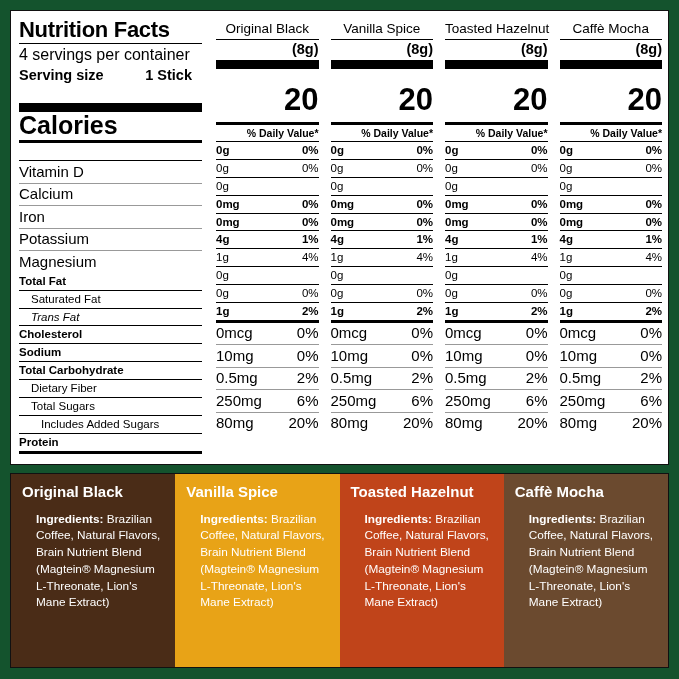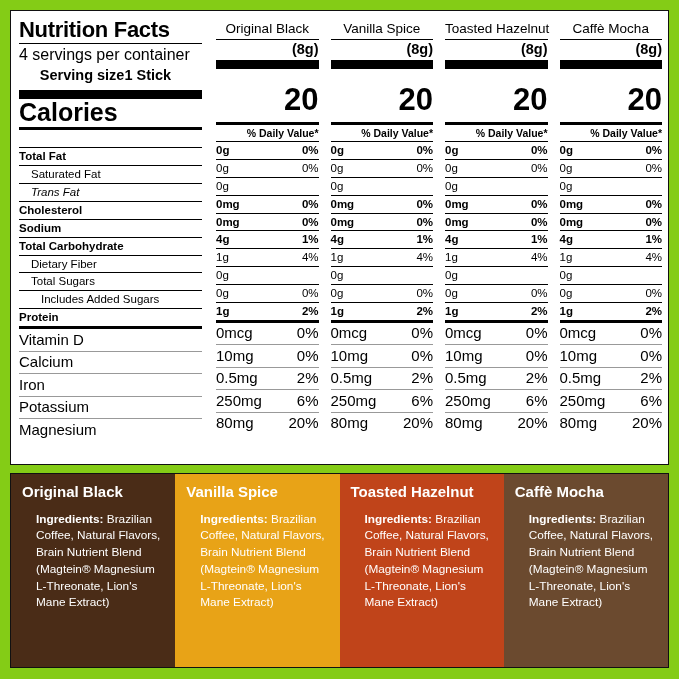--- a/index.html
+++ b/index.html
@@ -6,21 +6,21 @@
   html, body {
     margin: 0; padding: 0;
     width: 679px; height: 679px;
     background: #ffffff;
     font-family: "Liberation Sans", sans-serif;
     color: #000;
   }
   .page {
     width: 679px; height: 679px;
     position: relative;
-    background: #84cc16;
+    background: #14532d;
     padding: 10px;
   }
 
   
   .nf-panel {
     border: 1px solid #111;
     width: 659px;
     height: 455px;
     display: flex;
     background: #fff;
@@ -51,23 +51,23 @@
   .rule-thick{ border-bottom: 9px solid #000; }
   .rule-hair { border-bottom: 1px solid #999; }
 
   .servings {
     font-size: 16px;
     padding: 2px 0 2px 0;
   }
   .serving-size {
     font-weight: bold;
     font-size: 14.5px;
-    padding: 1px 0 7px 0;
+    padding: 1px 0 20px 0;
     display: flex;
-    justify-content: center;
+    justify-content: space-between;
   }
   .serving-size .ss-label { }
   .amount-per {
     font-weight: bold;
     font-size: 11.5px;
     padding: 2px 0 0 0;
   }
   .calories-word {
     font-weight: bold;
     font-size: 25px;
@@ -167,20 +167,41 @@
       <div class="servings">4 servings per container</div>
       <div class="serving-size">
         <span class="ss-label">Serving size</span>
         <span class="ss-value" style="margin-right:10px;">1 Stick</span>
       </div>
       <div class="rule-thick"></div>
       <div class="calories-word">Calories</div>
       <div class="rule-med"></div>
       <div style="height:17px;"></div>
       <div class="rule-thin"></div>
+      <div id="left-vitamins">
+          <div class="vrow">
+            <span>Vitamin D</span>
+          </div>
+          <div class="rule-hair"></div>
+          <div class="vrow">
+            <span>Calcium</span>
+          </div>
+          <div class="rule-hair"></div>
+          <div class="vrow">
+            <span>Iron</span>
+          </div>
+          <div class="rule-hair"></div>
+          <div class="vrow">
+            <span>Potassium</span>
+          </div>
+          <div class="rule-hair"></div>
+          <div class="vrow">
+            <span>Magnesium</span>
+          </div>
+        </div>
       <div id="left-nutrients">
           <div class="nrow bold">
             <span class="">Total Fat</span>
           </div>
           <div class="rule-thin"></div>
           <div class="nrow">
             <span class="ind1 ">Saturated Fat</span>
           </div>
           <div class="rule-thin"></div>
           <div class="nrow">
@@ -208,41 +229,20 @@
           </div>
           <div class="rule-thin"></div>
           <div class="nrow">
             <span class="ind2 ">Includes Added Sugars</span>
           </div>
           <div class="rule-thin"></div>
           <div class="nrow bold">
             <span class="">Protein</span>
           </div>
           <div class="rule-med"></div>
-        </div>
-      <div id="left-vitamins">
-          <div class="vrow">
-            <span>Vitamin D</span>
-          </div>
-          <div class="rule-hair"></div>
-          <div class="vrow">
-            <span>Calcium</span>
-          </div>
-          <div class="rule-hair"></div>
-          <div class="vrow">
-            <span>Iron</span>
-          </div>
-          <div class="rule-hair"></div>
-          <div class="vrow">
-            <span>Potassium</span>
-          </div>
-          <div class="rule-hair"></div>
-          <div class="vrow">
-            <span>Magnesium</span>
-          </div>
         </div>
     </div>
 
     <div id="flavor-columns" style="display:flex;">
         <div class="nf-col">
           <div class="col-head">Original Black</div>
           <div class="rule-thin"></div>
           <div class="col-grams">(8g)</div>
           <div class="rule-thick"></div>
           <div class="col-cal-spacer"></div>

